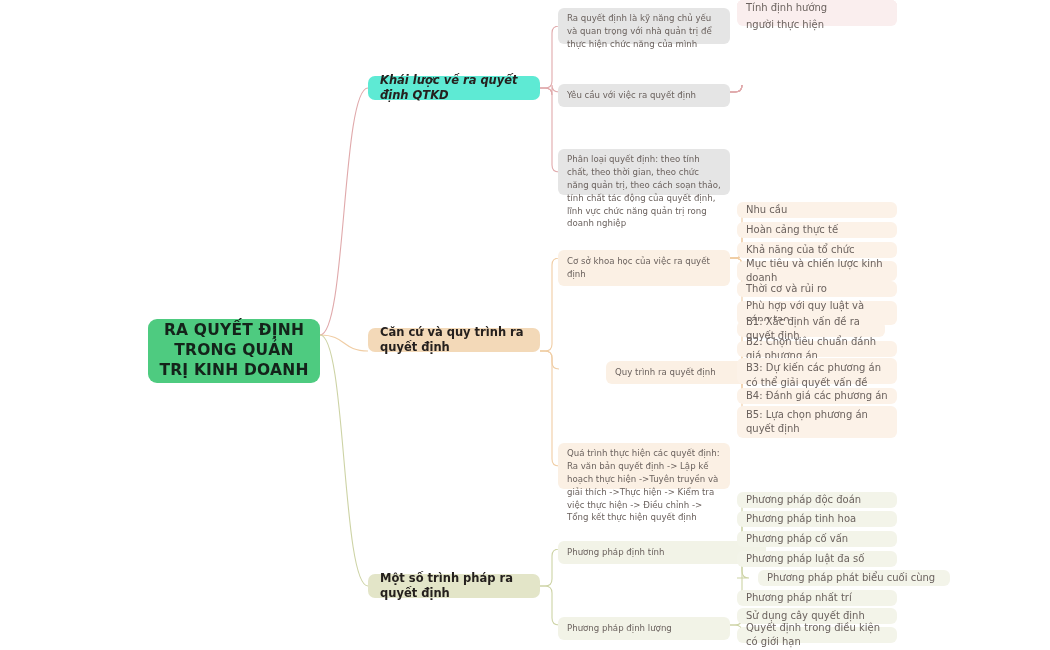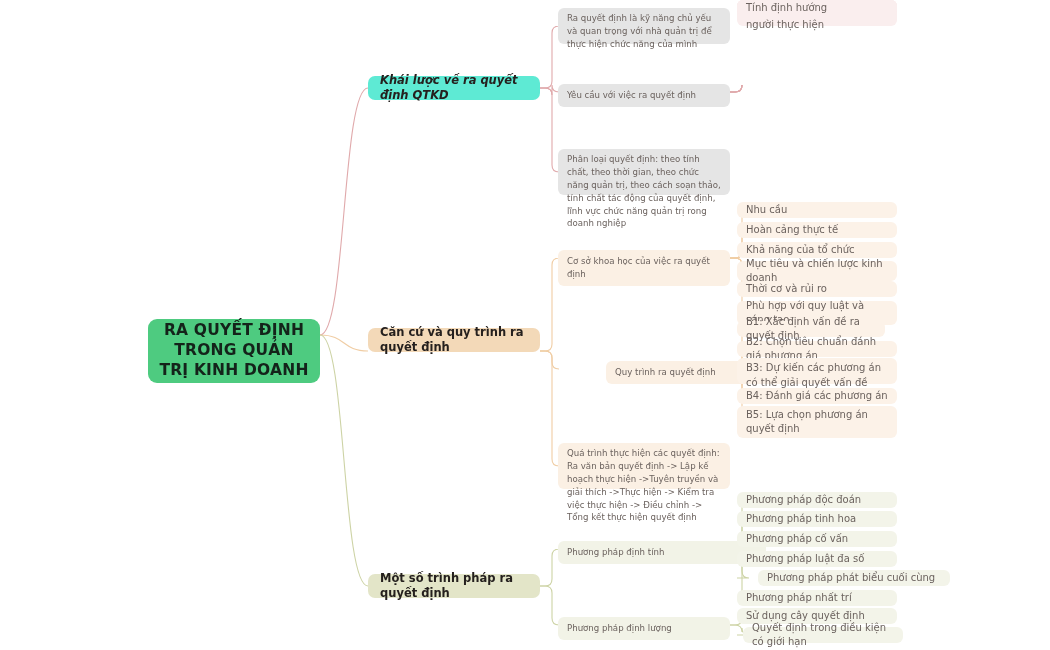--- a/index.html
+++ b/index.html
@@ -230,16 +230,16 @@
     </div>
     <div class="node leaf olive" style="left: 737px; top: 590px; width: 160px; height: 16px;">
       <span class="txt">Phương pháp nhất trí</span>
     </div>
     <div class="node sub olive" style="left: 558px; top: 617px; width: 172px;">
       <span class="txt">Phương pháp định lượng</span>
     </div>
     <div class="node leaf olive" style="left: 737px; top: 608px; width: 160px; height: 16px;">
       <span class="txt">Sử dụng cây quyết định</span>
     </div>
-    <div class="node leaf olive" style="left: 737px; top: 627px; width: 160px; height: 16px; margin-left: 6px;">
+    <div class="node leaf olive" style="left: 737px; top: 627px; width: 160px; height: 16px;">
       <span class="txt">Quyết định trong điều kiện có giới hạn</span>
     </div>
   </div>
 
 </body></html>

